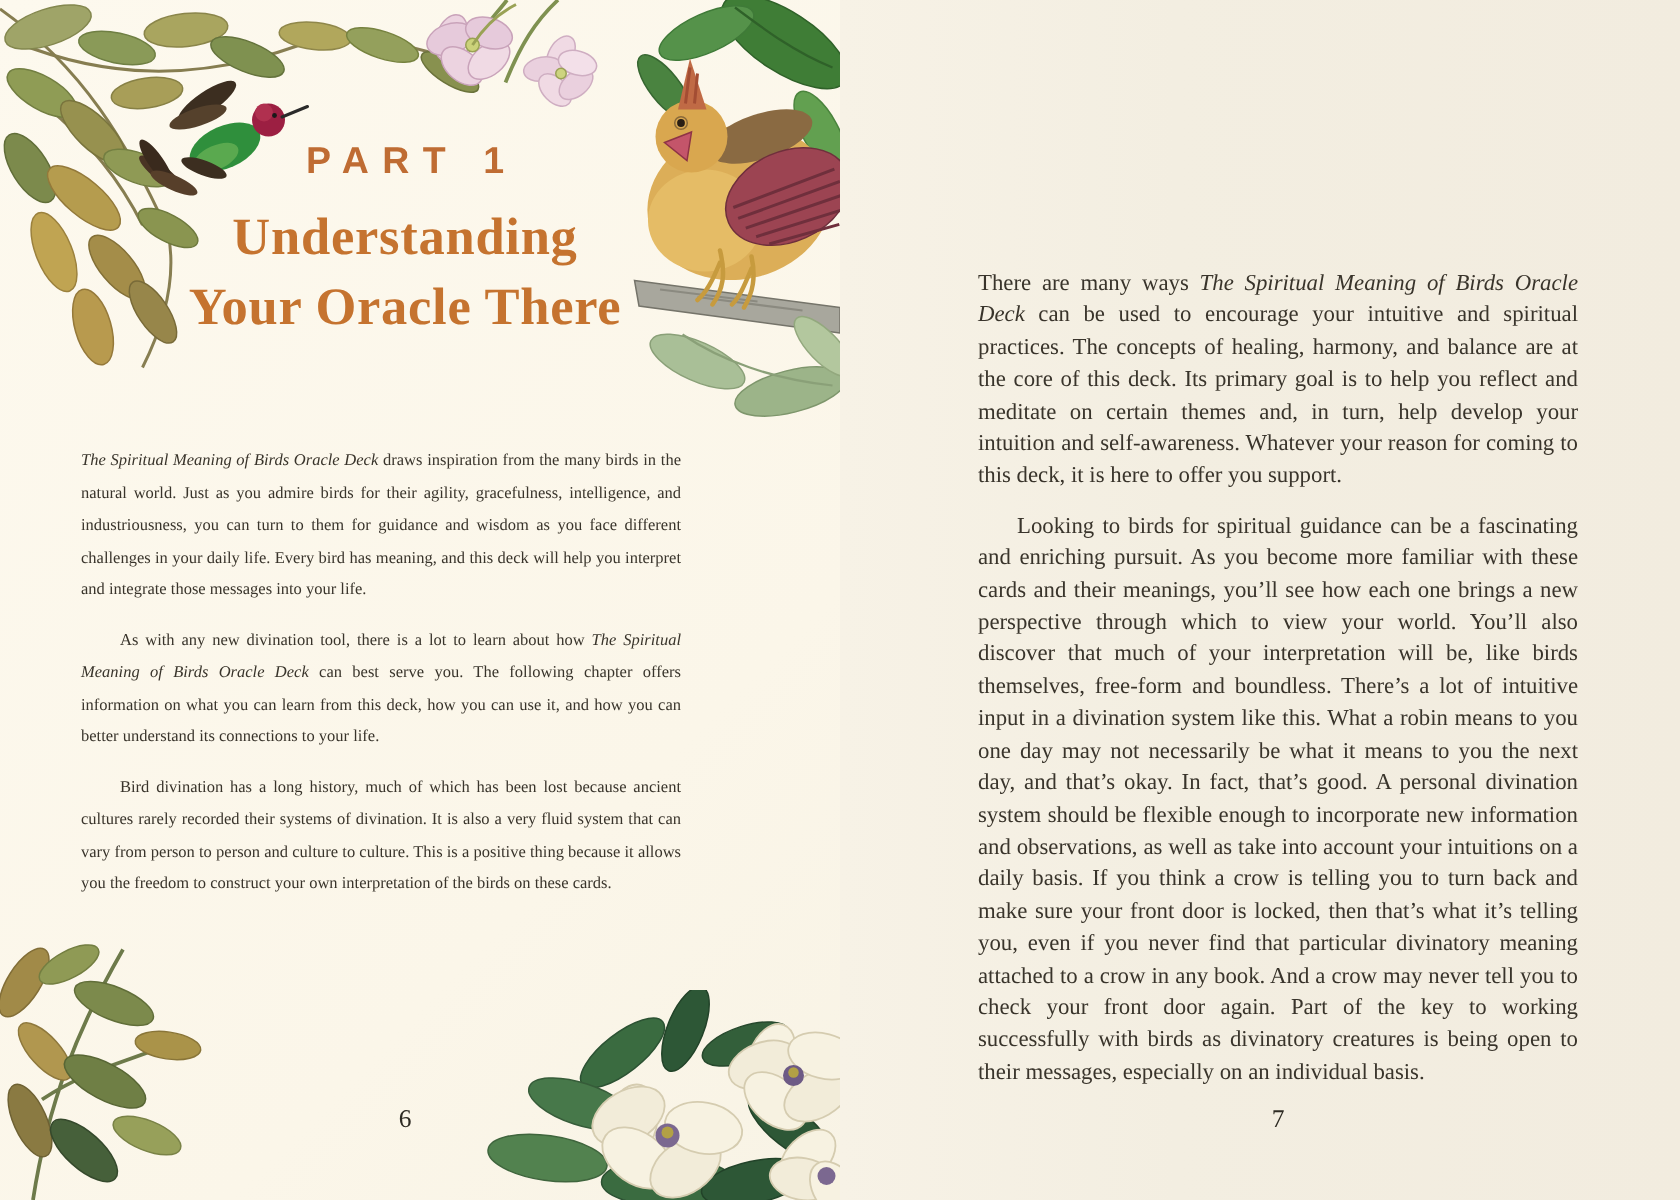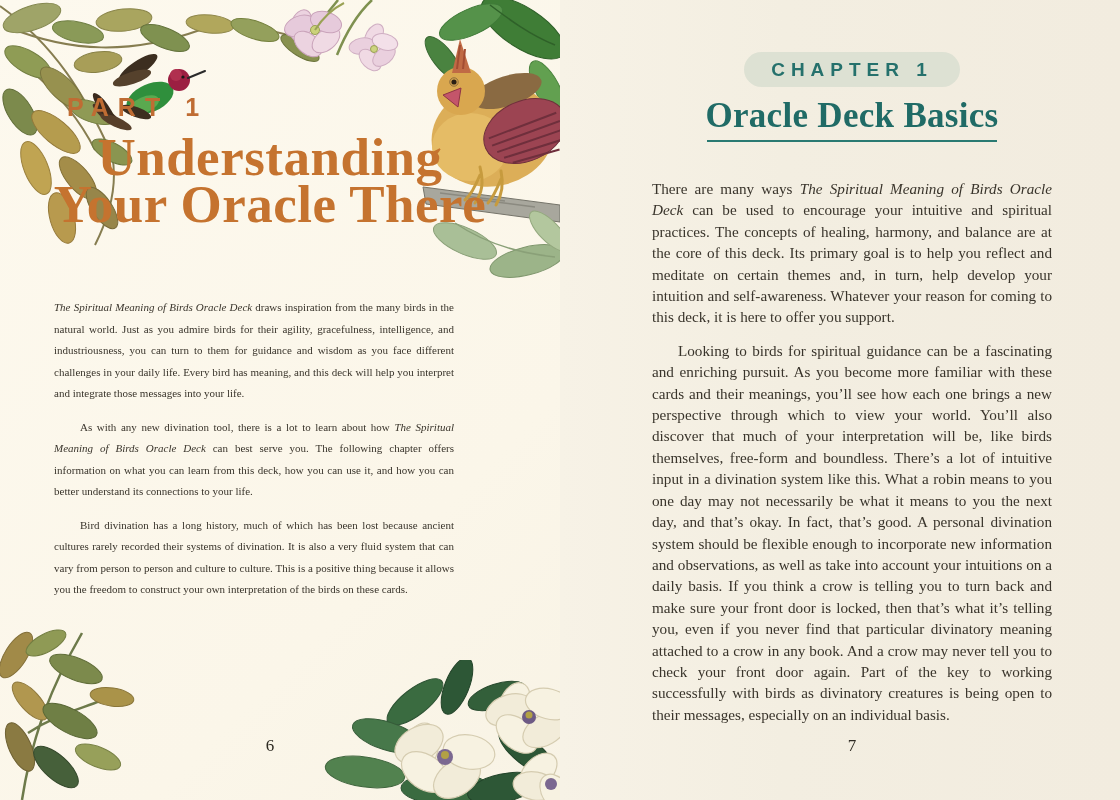--- a/index.html
+++ b/index.html
@@ -4,25 +4,25 @@
 <style>
   html,body{margin:0;padding:0;}
   body{width:1120px;height:800px;overflow:hidden;font-family:"Liberation Serif",serif;}
   .spread{position:relative;width:1120px;height:800px;background:#f6f1e4;}
   .page{position:absolute;top:0;height:800px;width:560px;overflow:hidden;}
   .page.left{left:0;background:linear-gradient(135deg,#fdf9ee 0%,#fbf6e9 70%,#f8f3e5 100%);}
   .page.right{left:560px;background:linear-gradient(90deg,#f7f2e6 0%,#f3eee1 40%,#f2ecdf 100%);}
   .illus{position:absolute;pointer-events:none;}
 
   
-  .part-label{position:absolute;left:58px;width:424px;top:93px;
+  .part-label{position:absolute;left:58px;width:424px;top:93px;text-align:center;
     font-family:"Liberation Sans",sans-serif;font-weight:bold;font-size:25px;
     letter-spacing:9px;text-indent:9px;color:#bf6c33;}
   .part-title{position:absolute;left:28px;width:484px;top:134px;margin:0;text-align:center;
-    font-family:"Liberation Serif",serif;font-weight:bold;font-size:53px;line-height:47px;
+    font-family:"Liberation Serif",serif;font-weight:bold;font-size:35px;line-height:47px;
     color:#c5732f;letter-spacing:0.5px;}
   .body-text{position:absolute;text-align:justify;color:#39342b;}
   .body-text p{margin:12px;}
   .body-text p.indent{text-indent:26px;}
   .left .body-text{left:42px;top:285px;width:424px;font-size:11px;line-height:21.5px;}
   .right .body-text{left:80px;top:166px;width:424px;font-size:15.2px;line-height:21.4px;}
   .page-number{position:absolute;width:424px;text-align:center;top:736px;
     font-size:17px;color:#2e2b23;}
   .left .page-number{left:58px;}
   .right .page-number{left:80px;}
@@ -208,25 +208,20 @@
         <p class=""><em>The Spiritual Meaning of Birds Oracle Deck</em><span> draws inspiration from the many birds in the natural world. Just as you admire birds for their agility, gracefulness, intelligence, and industriousness, you can turn to them for guidance and wisdom as you face different challenges in your daily life. Every bird has meaning, and this deck will help you interpret and integrate those messages into your life.</span></p>
         <p class="indent"><span>As with any new divination tool, there is a lot to learn about how </span><em>The Spiritual Meaning of Birds Oracle Deck</em><span> can best serve you. The following chapter offers information on what you can learn from this deck, how you can use it, and how you can better understand its connections to your life.</span></p>
         <p class="indent"><span>Bird divination has a long history, much of which has been lost because ancient cultures rarely recorded their systems of divination. It is also a very fluid system that can vary from person to person and culture to culture. This is a positive thing because it allows you the freedom to construct your own interpretation of the birds on these cards.</span></p>
       </div>
 
     <div class="page-number">6</div>
   </div>
 
   <div class="page right">
 
-    <div class="chapter-head">
-      <div class="chapter-pill"><span>CHAPTER 1</span></div>
-      <h2 class="chapter-title">Oracle Deck Basics</h2>
-      <div class="title-rule"></div>
-    </div>
 
     <div class="body-text">
         <p class=""><span>There are many ways </span><em>The Spiritual Meaning of Birds Oracle Deck</em><span> can be used to encourage your intuitive and spiritual practices. The concepts of healing, harmony, and balance are at the core of this deck. Its primary goal is to help you reflect and meditate on certain themes and, in turn, help develop your intuition and self-awareness. Whatever your reason for coming to this deck, it is here to offer you support.</span></p>
         <p class="indent"><span>Looking to birds for spiritual guidance can be a fascinating and enriching pursuit. As you become more familiar with these cards and their meanings, you’ll see how each one brings a new perspective through which to view your world. You’ll also discover that much of your interpretation will be, like birds themselves, free-form and boundless. There’s a lot of intuitive input in a divination system like this. What a robin means to you one day may not necessarily be what it means to you the next day, and that’s okay. In fact, that’s good. A personal divination system should be flexible enough to incorporate new information and observations, as well as take into account your intuitions on a daily basis. If you think a crow is telling you to turn back and make sure your front door is locked, then that’s what it’s telling you, even if you never find that particular divinatory meaning attached to a crow in any book. And a crow may never tell you to check your front door again. Part of the key to working successfully with birds as divinatory creatures is being open to their messages, especially on an individual basis.</span></p>
       </div>
 
     <div class="page-number">7</div>
   </div>
 </div>
 

